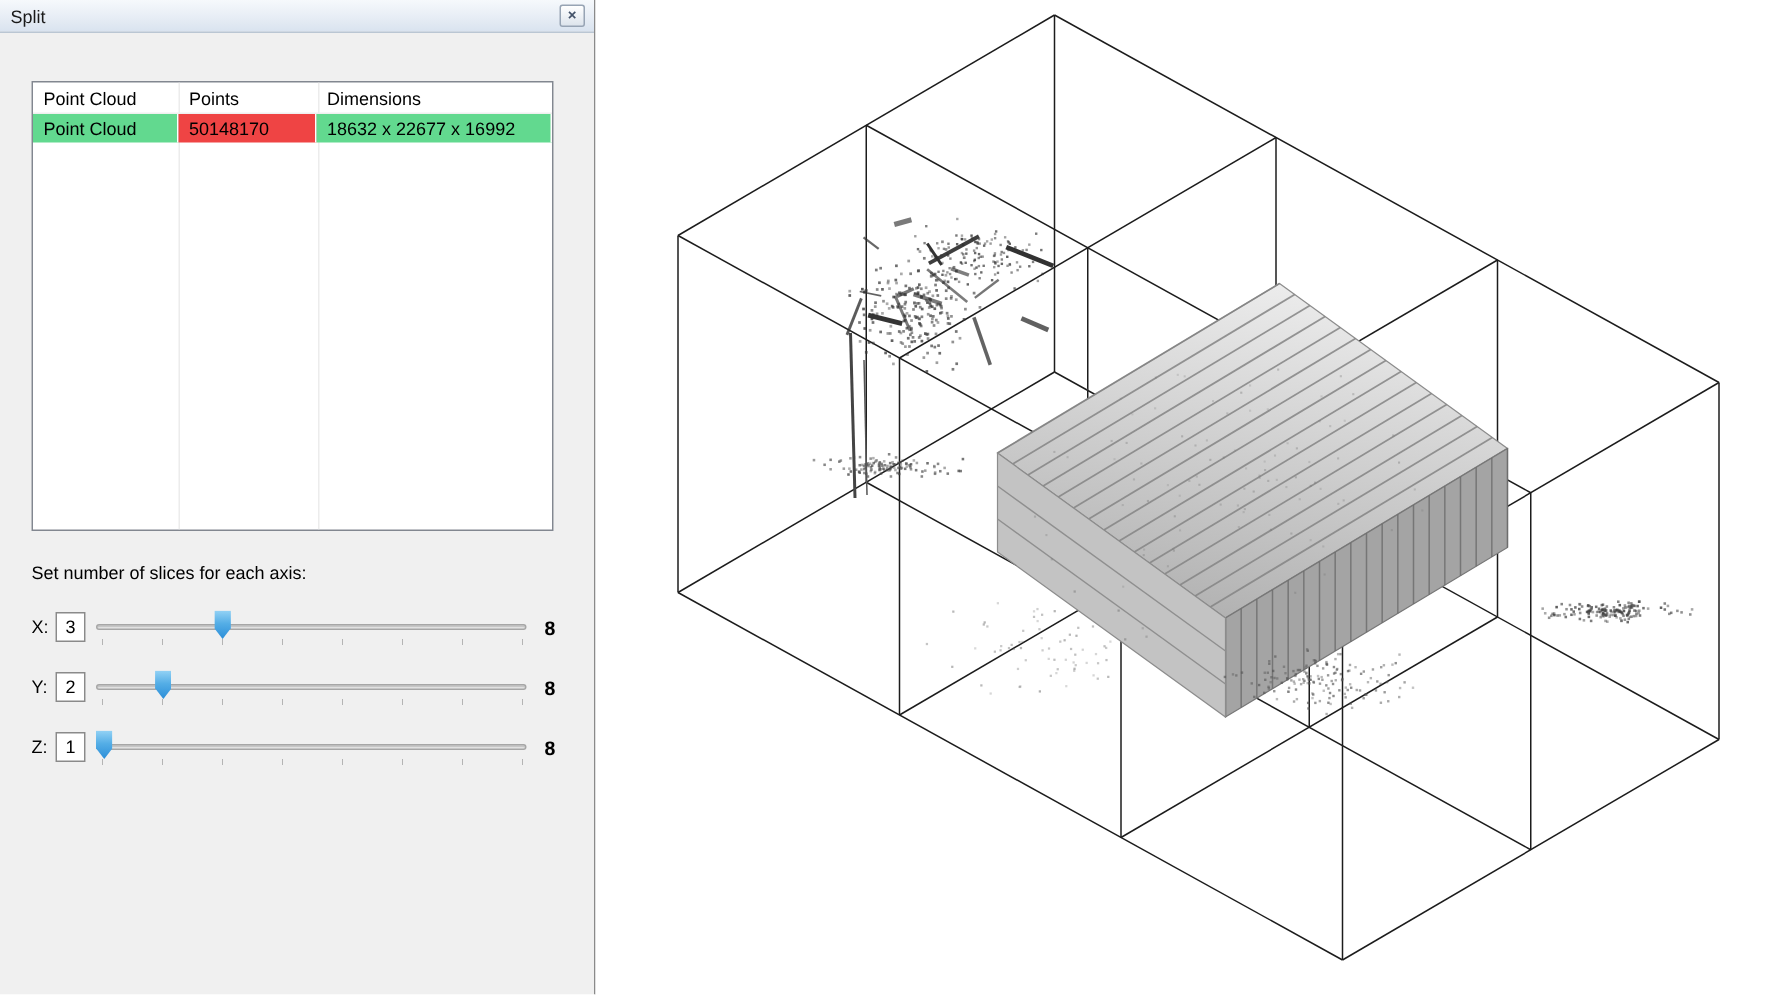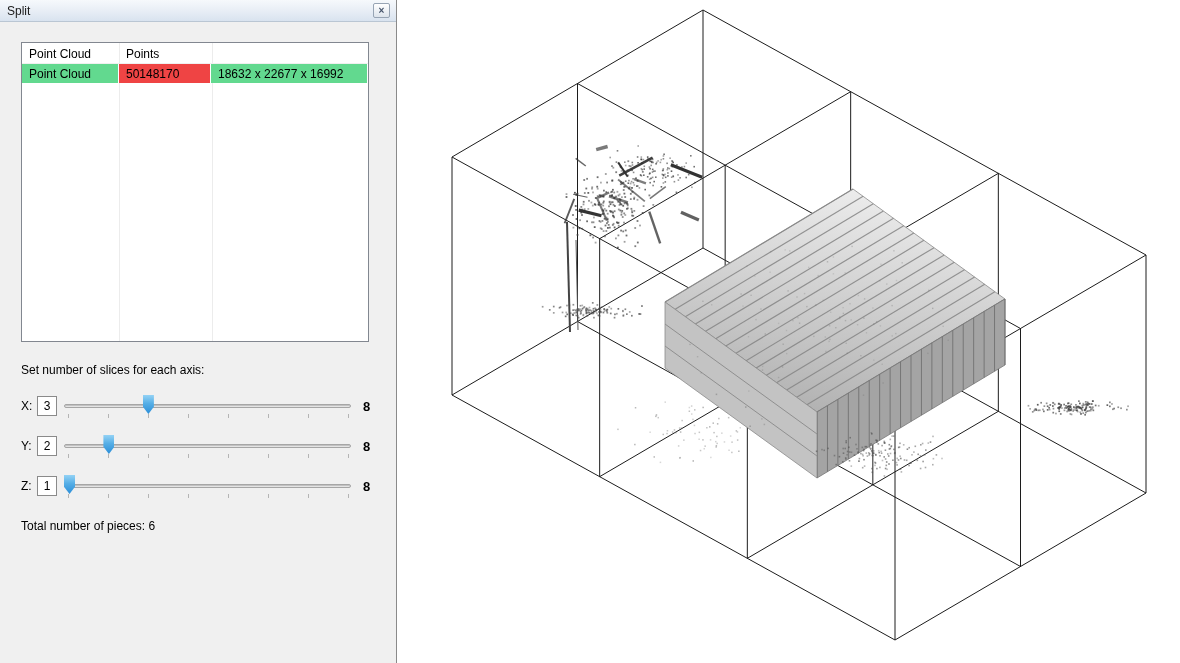--- a/index.html
+++ b/index.html
@@ -9,21 +9,21 @@
 
   
   .dialog { width:397px; height:663px; background:#f0f0f0; border-right:1px solid #8a8a8a; position:relative; flex:none; }
   .titlebar { height:22px; background:linear-gradient(#f6f9fc,#e7edf5 55%,#d9e3ef); border-bottom:1px solid #bac6d3;
               display:flex; align-items:center; padding:0 6px 0 7px; }
   .titlebar .title { flex:1; font-size:12px; color:#1a1a1a; }
   .close-btn { width:17px; height:15px; border:1px solid #97a4b4; border-radius:2px;
                background:linear-gradient(#ffffff,#dde4ec); color:#44536a; font-size:10px; line-height:1;
                display:flex; align-items:center; justify-content:center; font-weight:bold; padding:0; }
 
-  .table-wrap { position:relative; margin:20px 0 0 21px; width:348px; height:300px; background:#fff;
+  .table-wrap { position:relative; margin:32px 0 0 21px; width:348px; height:300px; background:#fff;
                 border:1px solid #828790; overflow:hidden; }
   .col-sep { position:absolute; top:0; bottom:0; width:1px; background:#ececec; }
   .thead { position:relative; display:grid; grid-template-columns:97px 92px 1fr; height:21px; border-bottom:1px solid #f0f0f0; }
   .th { padding:4px 0 0 7px; white-space:nowrap; overflow:hidden; }
   .trow { position:relative; display:grid; grid-template-columns:97px 92px 1fr; height:19px; }
   .td { padding:3px 0 0 7px; white-space:nowrap; overflow:hidden; border-right:1px solid #fff; }
 
   .slices-label { margin:21px 0 0 21px; }
   .sliders { margin:16px 0 0 21px; }
   .slider-row { display:flex; align-items:center; height:26px; margin-bottom:14px; }
@@ -61,20 +61,21 @@
           <span>×</span>
         </button>
     </header>
 
     <div class="table-wrap">
       <div class="col-sep" style="left:97px"></div>
       <div class="col-sep" style="left:190px"></div>
       <div class="thead" id="thead">
           <div class="th">Point Cloud</div>
           <div class="th">Points</div>
+          <div class="th">Dimensions</div>
         </div>
       <div id="tbody">
           <div class="trow">
             <div class="td" style="background: rgb(98, 217, 143);">Point Cloud</div>
             <div class="td" style="background: #ef4444;">50148170</div>
             <div class="td" style="background: rgb(98, 217, 143);">18632 x 22677 x 16992</div>
           </div>
         </div>
     </div>
 
@@ -106,21 +107,20 @@
           <input class="axis-input" type="text" value="1" style="">
           <div class="track-area">
             <div class="track"></div>
             <div class="ticks"></div>
             <div class="thumb" style="left: 0px;"></div>
           </div>
           <span class="max-label">8</span>
         </div>
       </div>
 
-    <div class="total-label">Total number of pieces: 6</div>
 
   </section>
 
   <section class="viewport">
     <svg id="scene" viewBox="0 0 783 663">
         <g stroke="#1c1c1c" stroke-width="1" fill="none">
           <line x1="306" y1="10" x2="749" y2="255"></line>
           <line x1="306" y1="248" x2="749" y2="493"></line>
           <line x1="180.5" y1="83.5" x2="623.5" y2="328.5"></line>
           <line x1="180.5" y1="321.5" x2="623.5" y2="566.5"></line>

